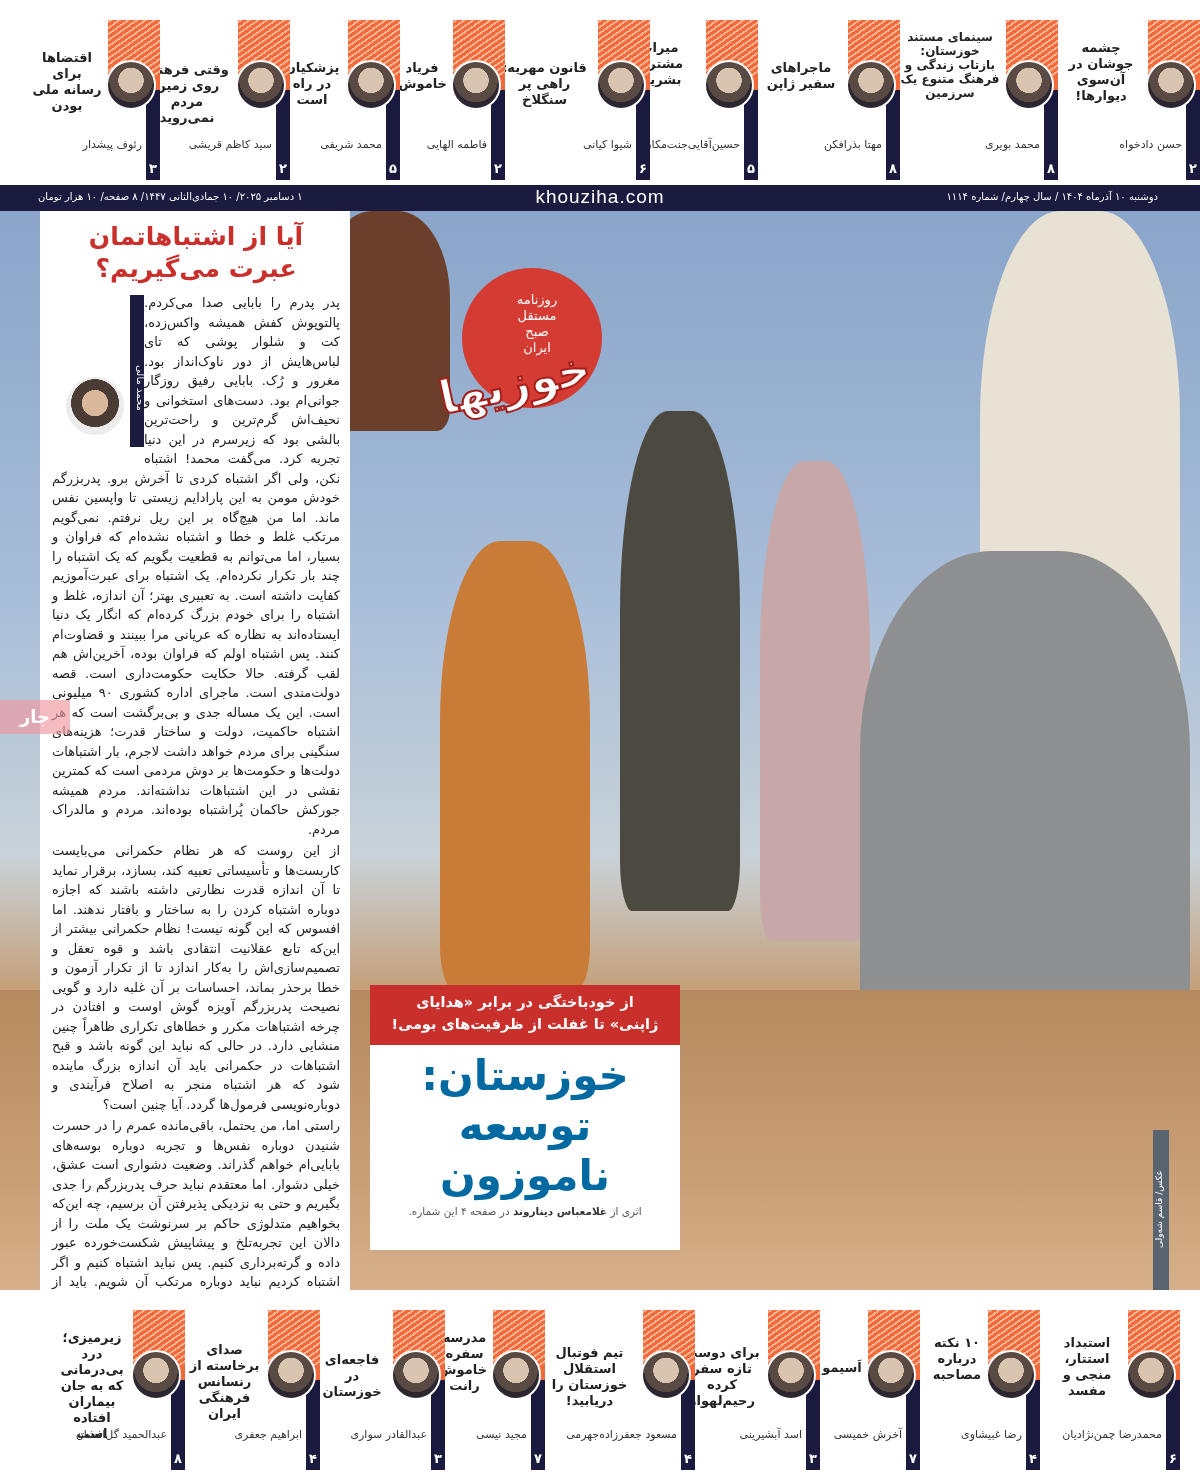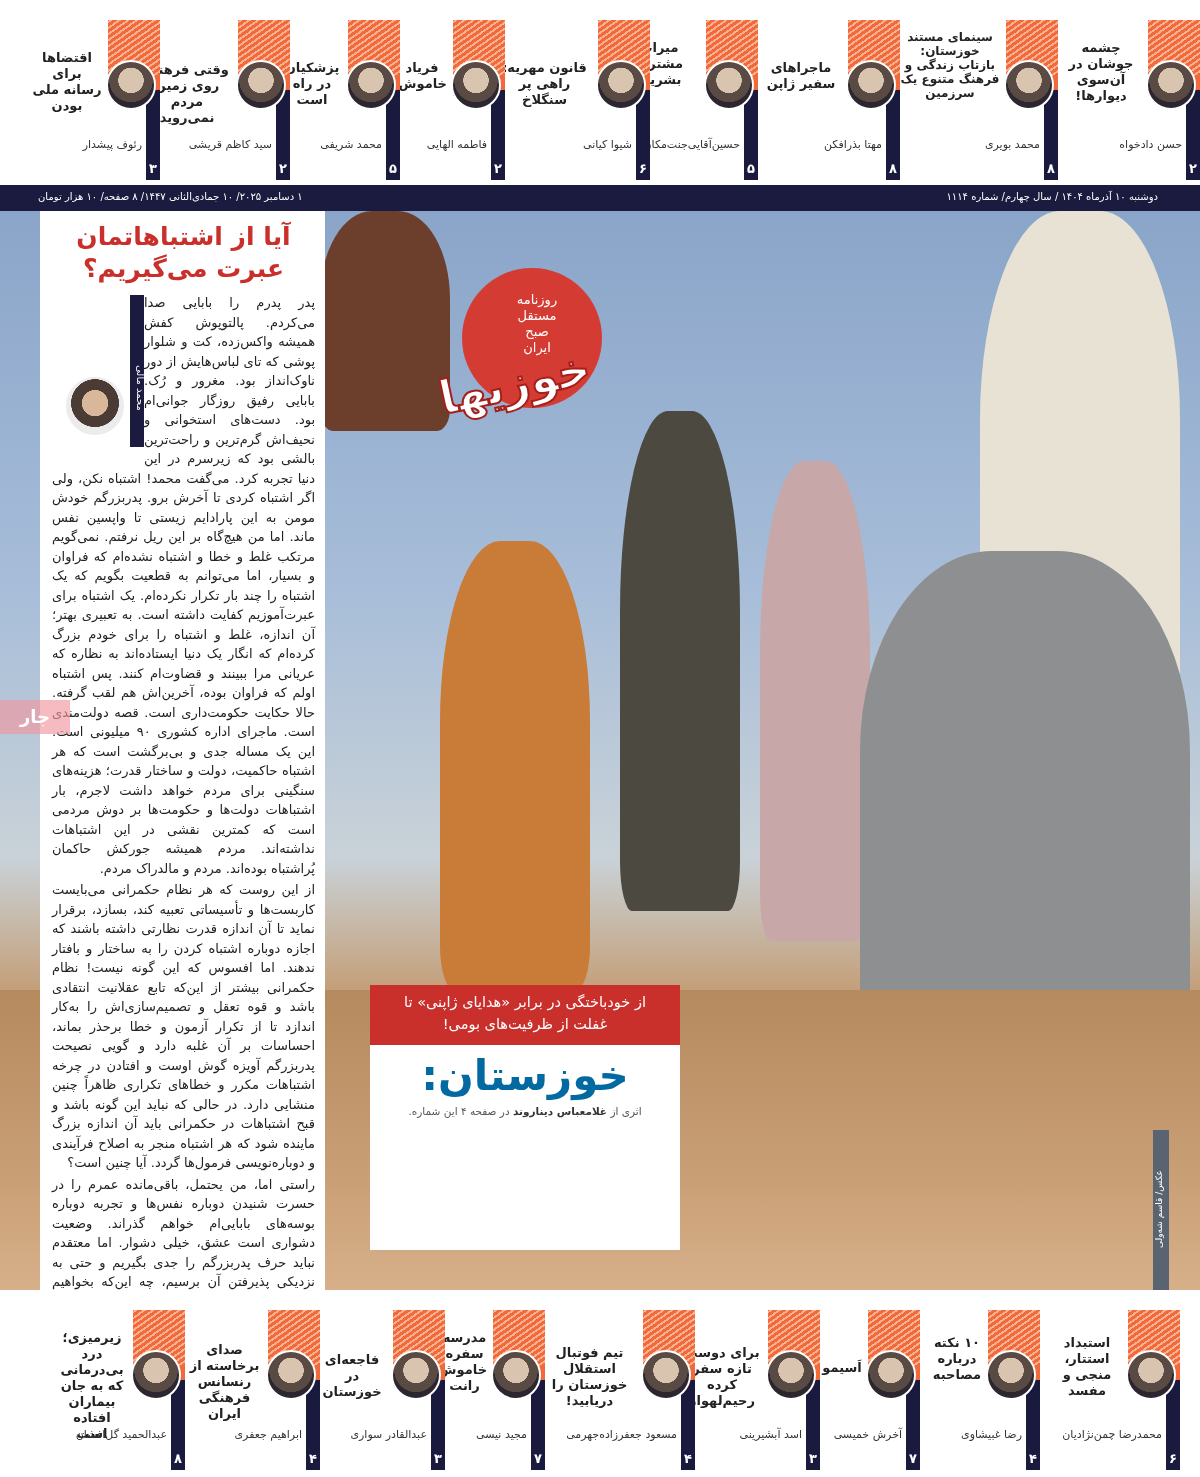--- a/index.html
+++ b/index.html
@@ -57,21 +57,21 @@
     background:
       linear-gradient(180deg, #8aa5c9 0%, #a7bdd9 35%, #c9d2d8 60%, #c4a07a 72%, #b98f66 100%);
     overflow: hidden;
   }
   .hero .figure { position: absolute; border-radius: 40% 40% 10% 10%; }
   .hero .sand { position: absolute; left: 0; right: 0; bottom: 0; height: 300px;
     background: linear-gradient(180deg, #b68a5f, #c89e74 60%, #d7b08a); }
 
   
   .article {
-    position: absolute; top: 211px; left: 40px; width: 285px; height: 1079px;
+    position: absolute; top: 211px; left: 40px; width: 310px; height: 1079px;
     background: #ffffff; direction: rtl; padding: 10px 10px 0 12px;
   }
   .article h1 {
     color: #c9302c; font-size: 25px; line-height: 32px; text-align: center; font-weight: 900; margin-bottom: 8px;
   }
   .article .byline-box {
     float: left; width: 86px; height: 152px; position: relative; margin: 2px 0 4px 6px;
   }
   .article .byline-box .orange {
     position: absolute; left: 0; top: 0; width: 74px; height: 152px;
@@ -99,21 +99,21 @@
   .logo .name {
     position: absolute; top: 88px; left: -24px; font-size: 46px; font-weight: 900; color: #fff;
     transform: rotate(-12deg); -webkit-text-stroke: 2px #a71f1a; letter-spacing: -2px;
   }
 
   
   .headline {
     position: absolute; top: 985px; left: 370px; width: 310px; height: 265px; direction: rtl;
   }
   .headline .kicker {
-    background: #c9302c; color: #fff; font-weight: normal; font-size: 14.5px; line-height: 22px;
+    background: #c9302c; color: #fff; font-weight: bold; font-size: 14.5px; line-height: 22px;
     text-align: center; padding: 6px 20px; height: 60px;
   }
   .headline .body { background: #fff; height: 205px; padding: 6px 10px; text-align: center; }
   .headline .main {
     color: #0369a1; font-weight: 900; font-size: 42px; line-height: 50px;
   }
   .headline .credit { font-size: 10.5px; color: #555; margin-top: 4px; }
   .headline .credit b { color: #333; }
 
   .photo-credit {
@@ -226,20 +226,21 @@
         <div class="num">۳</div>
       </div>
     <div class="portrait"></div>
     <div class="title" style="width:70px;top:50px">اقتضاها برای رسانه ملی بودن</div>
     <div class="author">رئوف پیشدار</div>
   </div>
 </div>
 
 <div class="masthead">
   <div class="left">۱ دسامبر ۲۰۲۵/ ۱۰ جمادی‌الثانی ۱۴۴۷/ ۸ صفحه/ ۱۰ هزار تومان</div>
+  <div class="site">khouziha.com</div>
   <div class="right">دوشنبه ۱۰ آذرماه ۱۴۰۴ / سال چهارم/ شماره ۱۱۱۴</div>
 </div>
 
 <div class="hero">
   <div class="figure" style="left:980px;top:0;width:200px;height:520px;background:#e8e2d4"></div>
   <div class="figure" style="left:620px;top:200px;width:120px;height:500px;background:#4c4a40"></div>
   <div class="figure" style="left:760px;top:250px;width:110px;height:480px;background:#c7a7a8"></div>
   <div class="figure" style="left:440px;top:330px;width:150px;height:450px;background:#c97b38"></div>
   <div class="figure" style="left:860px;top:340px;width:330px;height:500px;background:#8e8f91"></div>
   <div class="figure" style="left:320px;top:0;width:130px;height:220px;background:#6b3f2c"></div>
@@ -268,20 +269,21 @@
     <div>صبح</div>
     <div>ایران</div>
   </div>
   <div class="name">خوزیها</div>
 </div>
 
 <div class="headline">
   <div class="kicker">از خودباختگی در برابر «هدایای ژاپنی» تا غفلت از ظرفیت‌های بومی!</div>
   <div class="body">
     <div class="main">خوزستان:</div>
+    <div class="main">توسعه ناموزون</div>
     <div class="credit">
       <span>اثری از</span>
       <b>غلامعباس دیناروند</b>
       <span>در صفحه ۴ این شماره.</span>
     </div>
   </div>
 </div>
 
 <div class="photo-credit">
   <span>عکس/ قاسم شه‌ولی</span>

